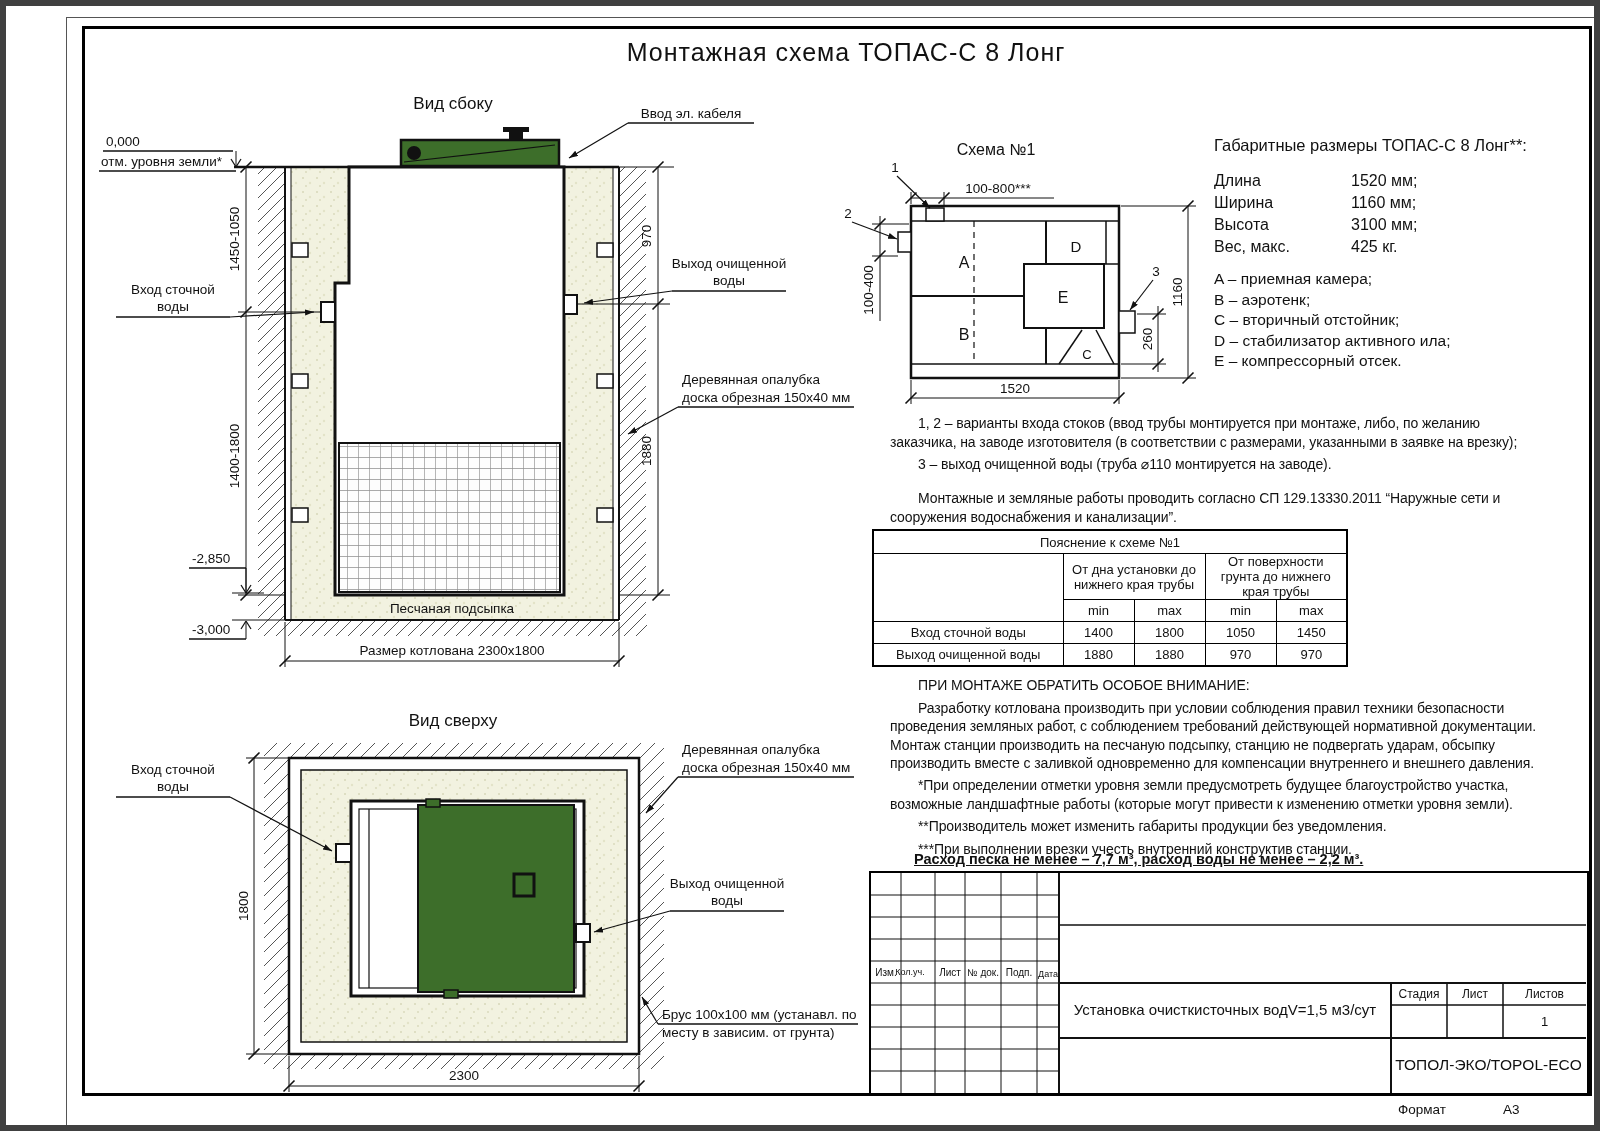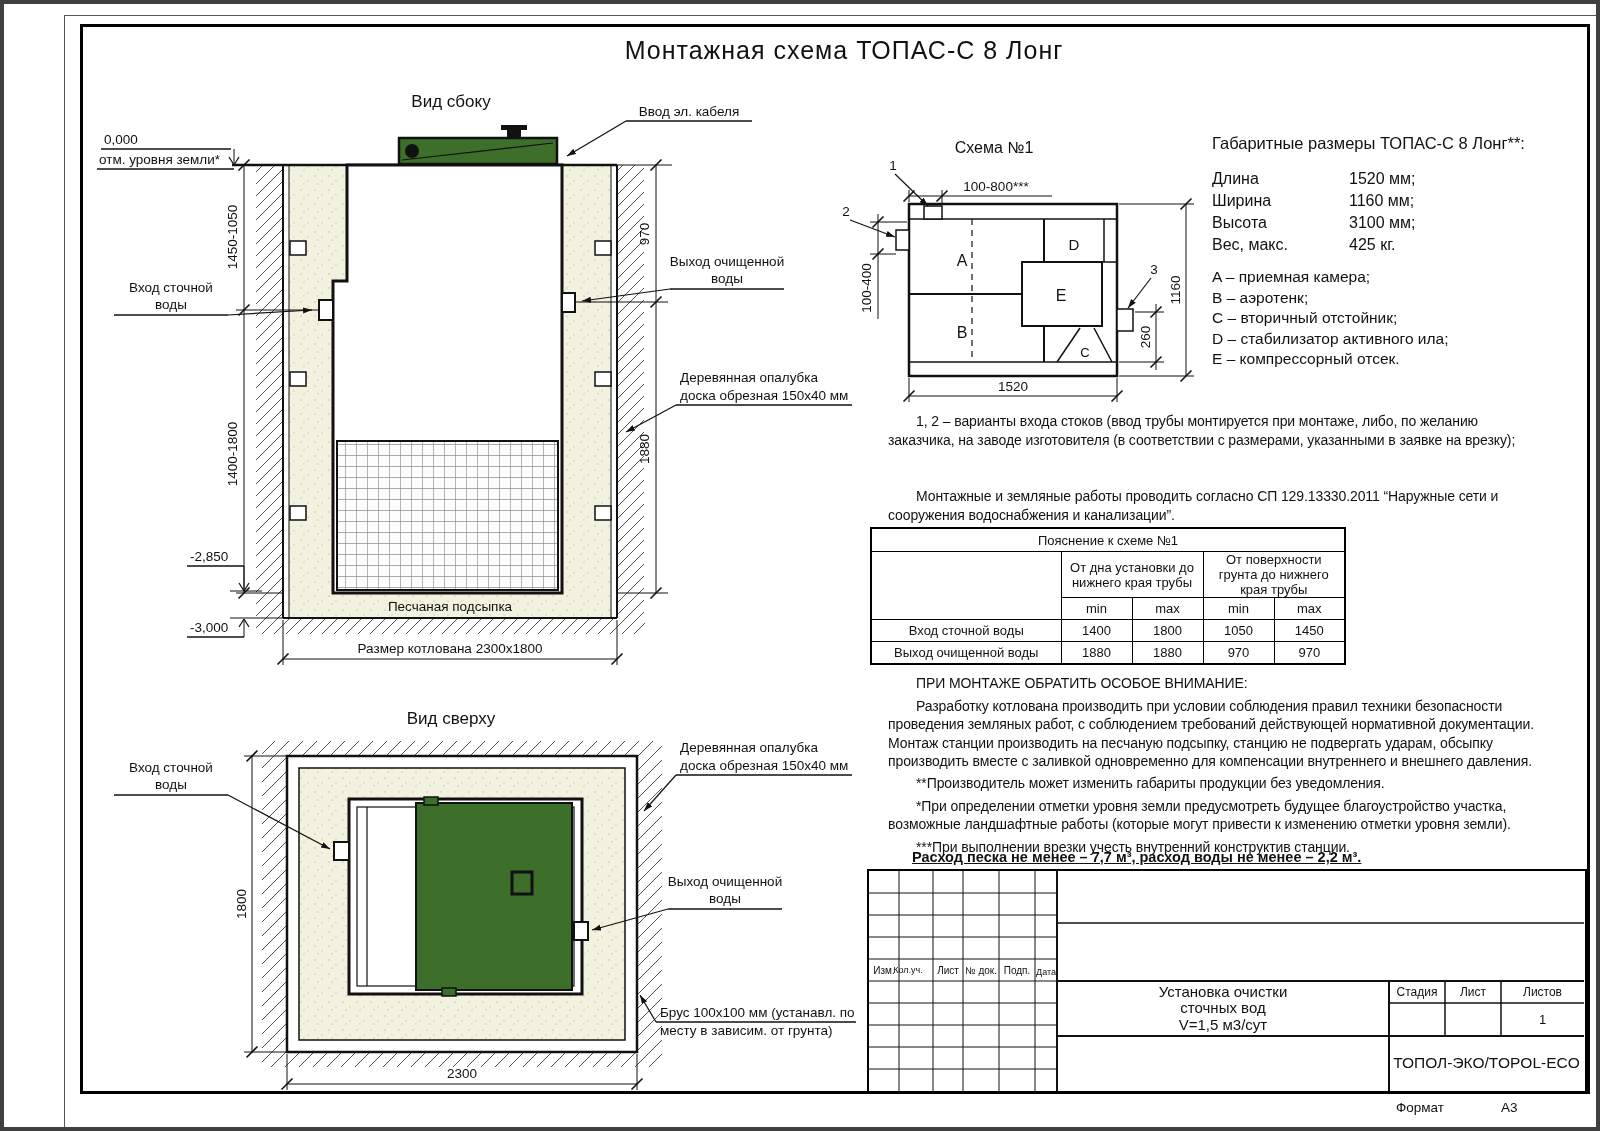--- a/index.html
+++ b/index.html
@@ -1,18 +1,18 @@
 <!DOCTYPE html>
 <html><head>
 <meta charset="utf-8">
 <style>
   html,body{margin:0;padding:0;background:#e8e8e8}
   #sheet{position:relative;width:1600px;height:1131px;background:#fff;
          font-family:"Liberation Sans",sans-serif;color:#111;overflow:hidden;
-         border:4px solid #404040;box-sizing:border-box}
+         border:6px solid #404040;box-sizing:border-box}
   .abs{position:absolute}
   .frame-outer{left:60px;top:11px;width:1532px;height:1112px;border:1px solid #555}
   .frame-inner{left:76px;top:20px;width:1510px;height:1070px;border:3px solid #000;box-sizing:border-box}
   .sheet-title{left:560px;top:32px;width:560px;text-align:center;font-size:25px;letter-spacing:1px}
   svg{position:absolute;overflow:visible}
   svg text{font-family:"Liberation Sans",sans-serif;fill:#111;font-size:13.5px}
   .tm{text-anchor:middle}
   .tt{font-size:17px}
   .ln{fill:none;stroke:#111}
   .w1{stroke-width:1}.w12{stroke-width:1.2}.w15{stroke-width:1.5}.w2{stroke-width:2}
@@ -393,20 +393,21 @@
   <div class="abs" style="left:1208px;top:263px">
     <div class="legend-line">A – приемная камера;</div>
     <div class="legend-line">B – аэротенк;</div>
     <div class="legend-line">C – вторичный отстойник;</div>
     <div class="legend-line">D – стабилизатор активного ила;</div>
     <div class="legend-line">E – компрессорный отсек.</div>
   </div>
 
   <div class="abs" style="left:880px;top:404px;width:655px">
     <p class="para">1, 2 – варианты входа  стоков (ввод трубы монтируется при монтаже, либо, по желанию заказчика, на заводе изготовителя (в соответствии с размерами, указанными в заявке на врезку);</p>
+    <p class="para">3 – выход очищенной воды (труба ⌀110 монтируется на заводе).</p>
   </div>
 
   <div class="abs" style="left:880px;top:479px;width:655px">
     <p class="para">Монтажные и земляные работы проводить согласно СП 129.13330.2011 “Наружные сети и сооружения водоснабжения и канализации”.</p>
   </div>
 
   <table class="expl abs" style="left:866px;top:523px;width:474px">
     <colgroup>
         <col style="width:190px">
         <col style="width:71px">
@@ -445,22 +446,22 @@
     </tr>
   </tbody>
     </table>
 
   <div class="abs" style="left:880px;top:666px;width:657px">
     <p class="para" style="font-weight:normal">ПРИ МОНТАЖЕ ОБРАТИТЬ ОСОБОЕ ВНИМАНИЕ:</p>
     <p class="para">Разработку котлована производить при условии соблюдения правил техники безопасности проведения земляных работ, с соблюдением требований действующей нормативной документации. Монтаж станции производить на песчаную подсыпку, станцию не подвергать ударам, обсыпку производить вместе с заливкой одновременно для компенсации внутреннего и внешнего давления.</p>
   </div>
 
   <div class="abs" style="left:880px;top:766px;width:657px">
+    <p class="para">*При определении отметки уровня земли предусмотреть будущее благоустройство участка, возможные ландшафтные работы (которые могут привести к изменению отметки уровня земли).</p>
     <p class="para">**Производитель может изменить габариты продукции без уведомления.</p>
-    <p class="para">*При определении отметки уровня земли предусмотреть будущее благоустройство участка, возможные ландшафтные работы (которые могут привести к изменению отметки уровня земли).</p>
     <p class="para">***При выполнении врезки учесть внутренний конструктив станции.</p>
   </div>
 
   <div class="abs" style="left:908px;top:845px;font-size:14.5px;font-weight:bold;text-decoration:underline">Расход песка не менее – 7,7 м³, расход воды не менее – 2,2 м³.</div>
 
   <div id="tblock" class="abs">
     <svg style="left:0;top:0" width="715" height="220" viewBox="0 0 715 220">
       <g class="ln w1">
         <line x1="30" y1="0" x2="30" y2="220"></line>
           <line x1="64" y1="0" x2="64" y2="220"></line>
@@ -491,21 +492,21 @@
       </g>
     </svg>
 
     <div class="cellt" style="left:0;top:88px;width:30px;height:22px;font-size:10px">Изм.</div>
     <div class="cellt" style="left:30px;top:88px;width:18px;height:22px;font-size:9px">Кол.уч.</div>
     <div class="cellt" style="left:64px;top:88px;width:30px;height:22px;font-size:10px">Лист</div>
     <div class="cellt" style="left:94px;top:88px;width:36px;height:22px;font-size:10px">№ док.</div>
     <div class="cellt" style="left:130px;top:88px;width:36px;height:22px;font-size:10px">Подп.</div>
     <div class="cellt" style="left:166px;top:88px;width:22px;height:26px;font-size:9px">Дата</div>
 
-    <div class="cellt" style="left:188px;top:110px;width:332px;height:55px;flex-direction:column;font-size:15px;line-height:16.5px">
+    <div class="cellt" style="left:188px;top:110px;width:332px;height:55px;font-size:15px;line-height:16.5px">
       <span>Установка очистки</span>
       <span>сточных вод</span>
       <span>V=1,5 м3/сут</span>
     </div>
 
     <div class="cellt" style="left:520px;top:110px;width:56px;height:22px;font-size:12px">Стадия</div>
     <div class="cellt" style="left:576px;top:110px;width:56px;height:22px;font-size:12px">Лист</div>
     <div class="cellt" style="left:632px;top:110px;width:83px;height:22px;font-size:12px">Листов</div>
     <div class="cellt" style="left:632px;top:132px;width:83px;height:33px;font-size:13px">1</div>
 

